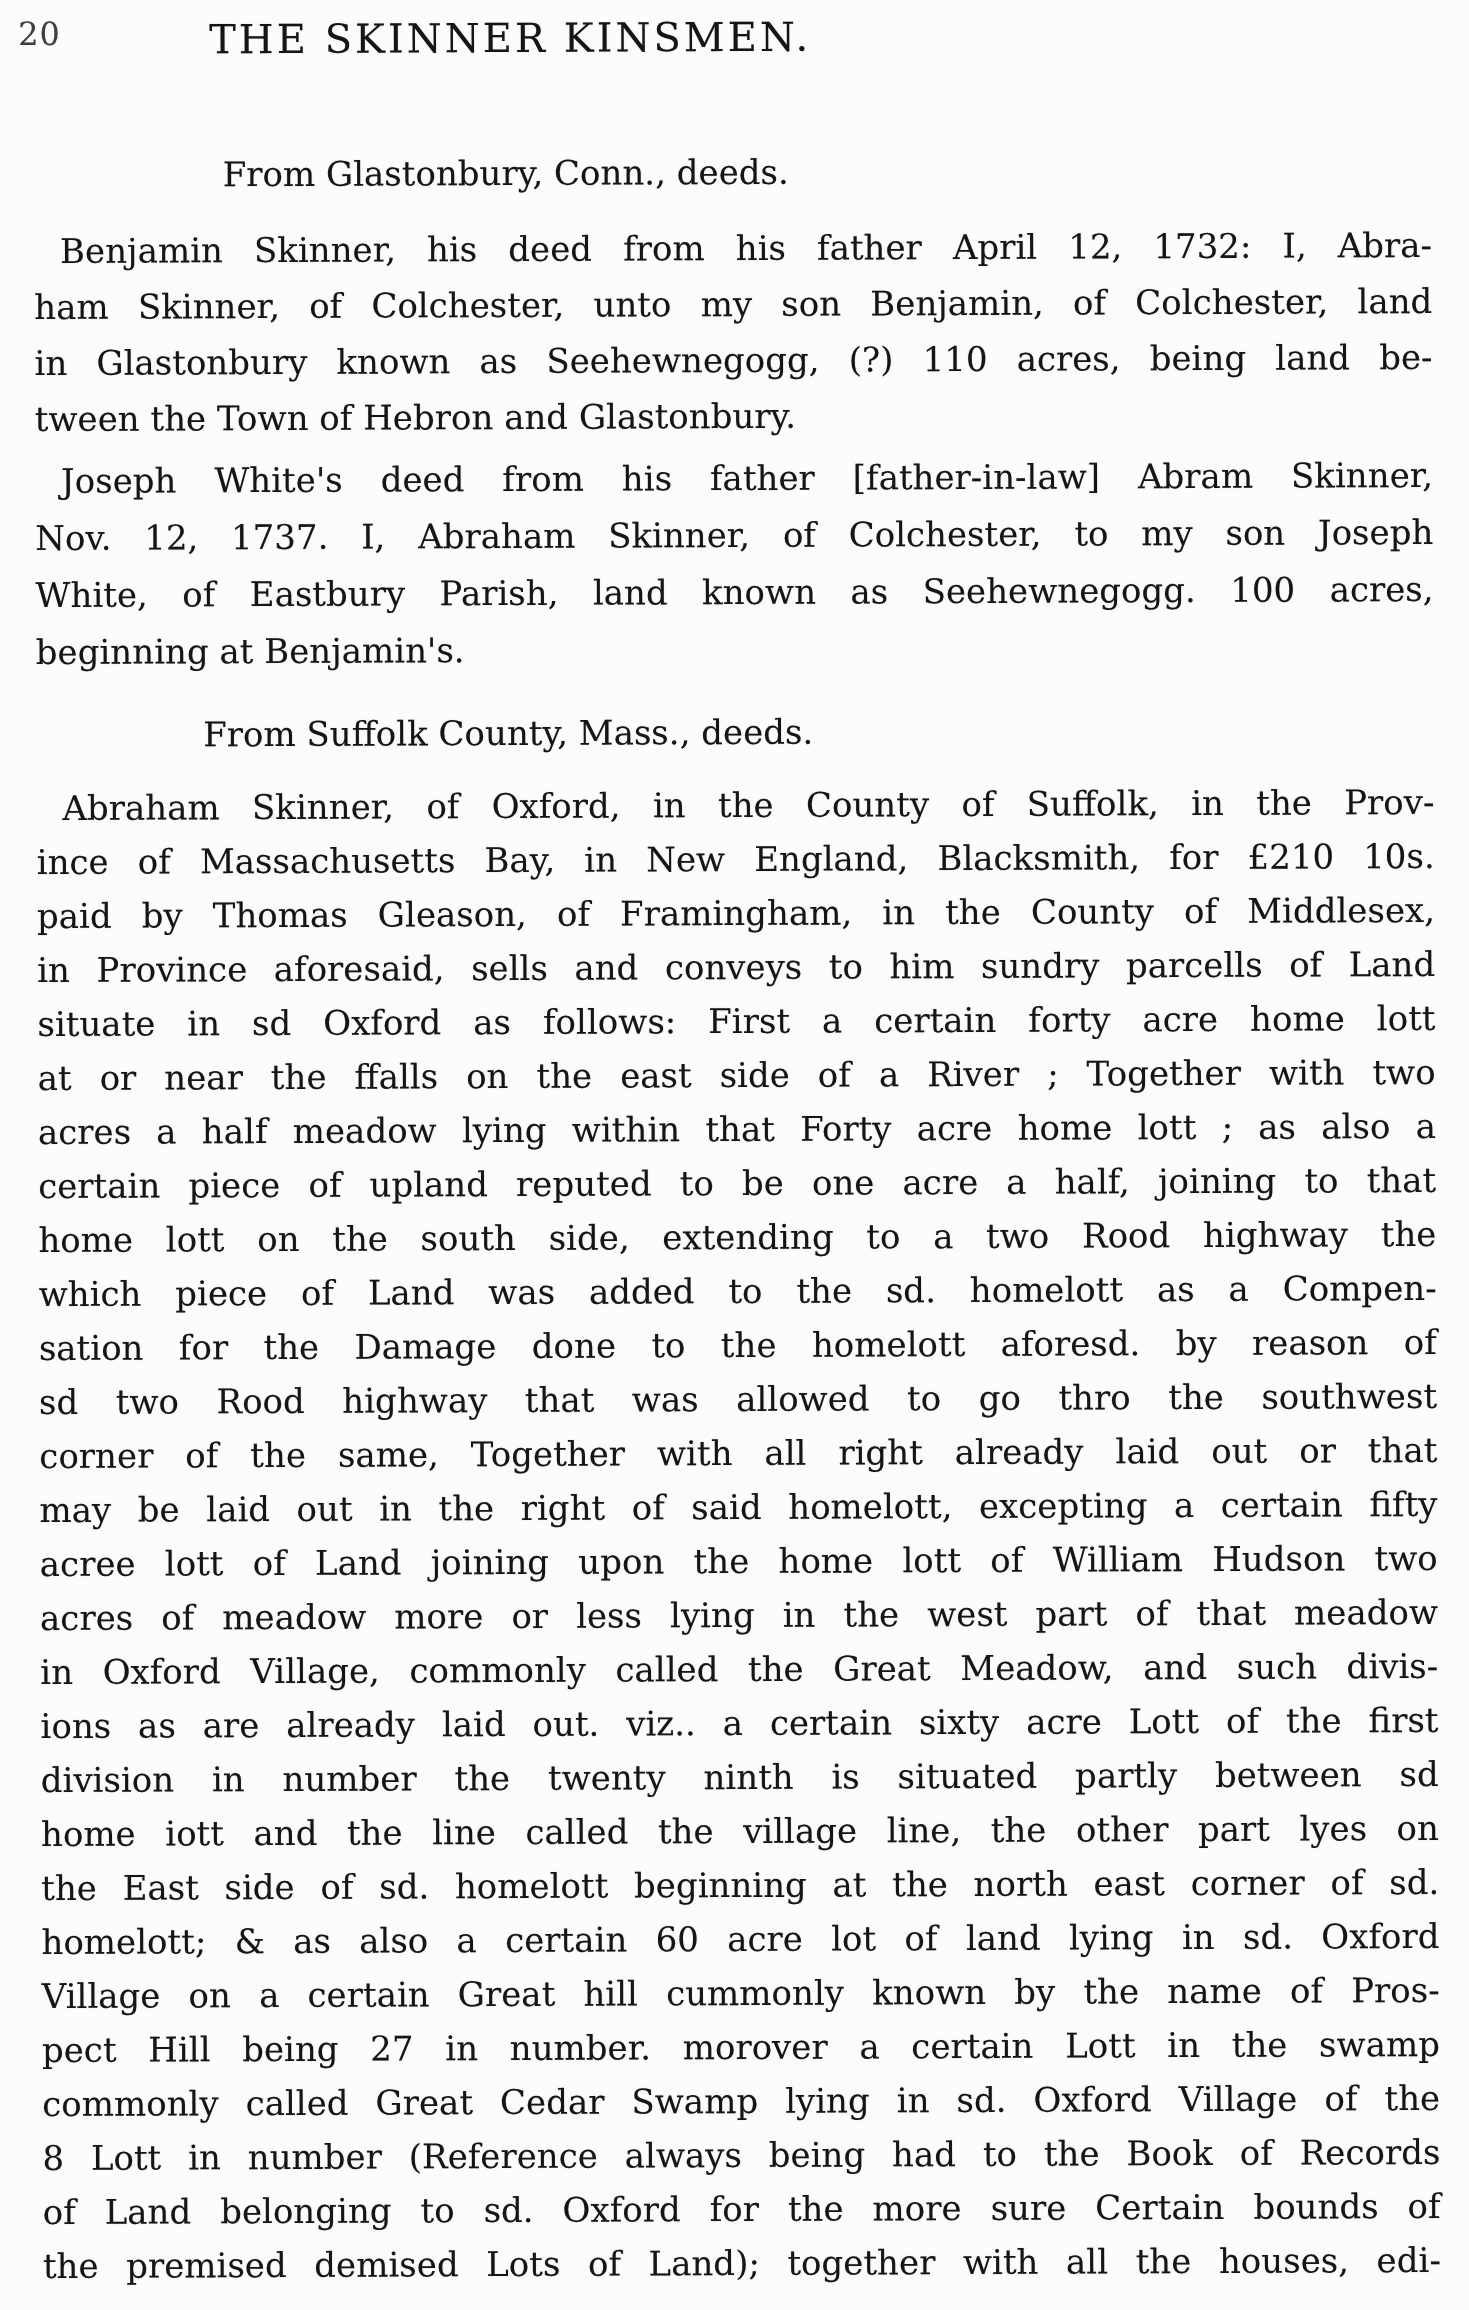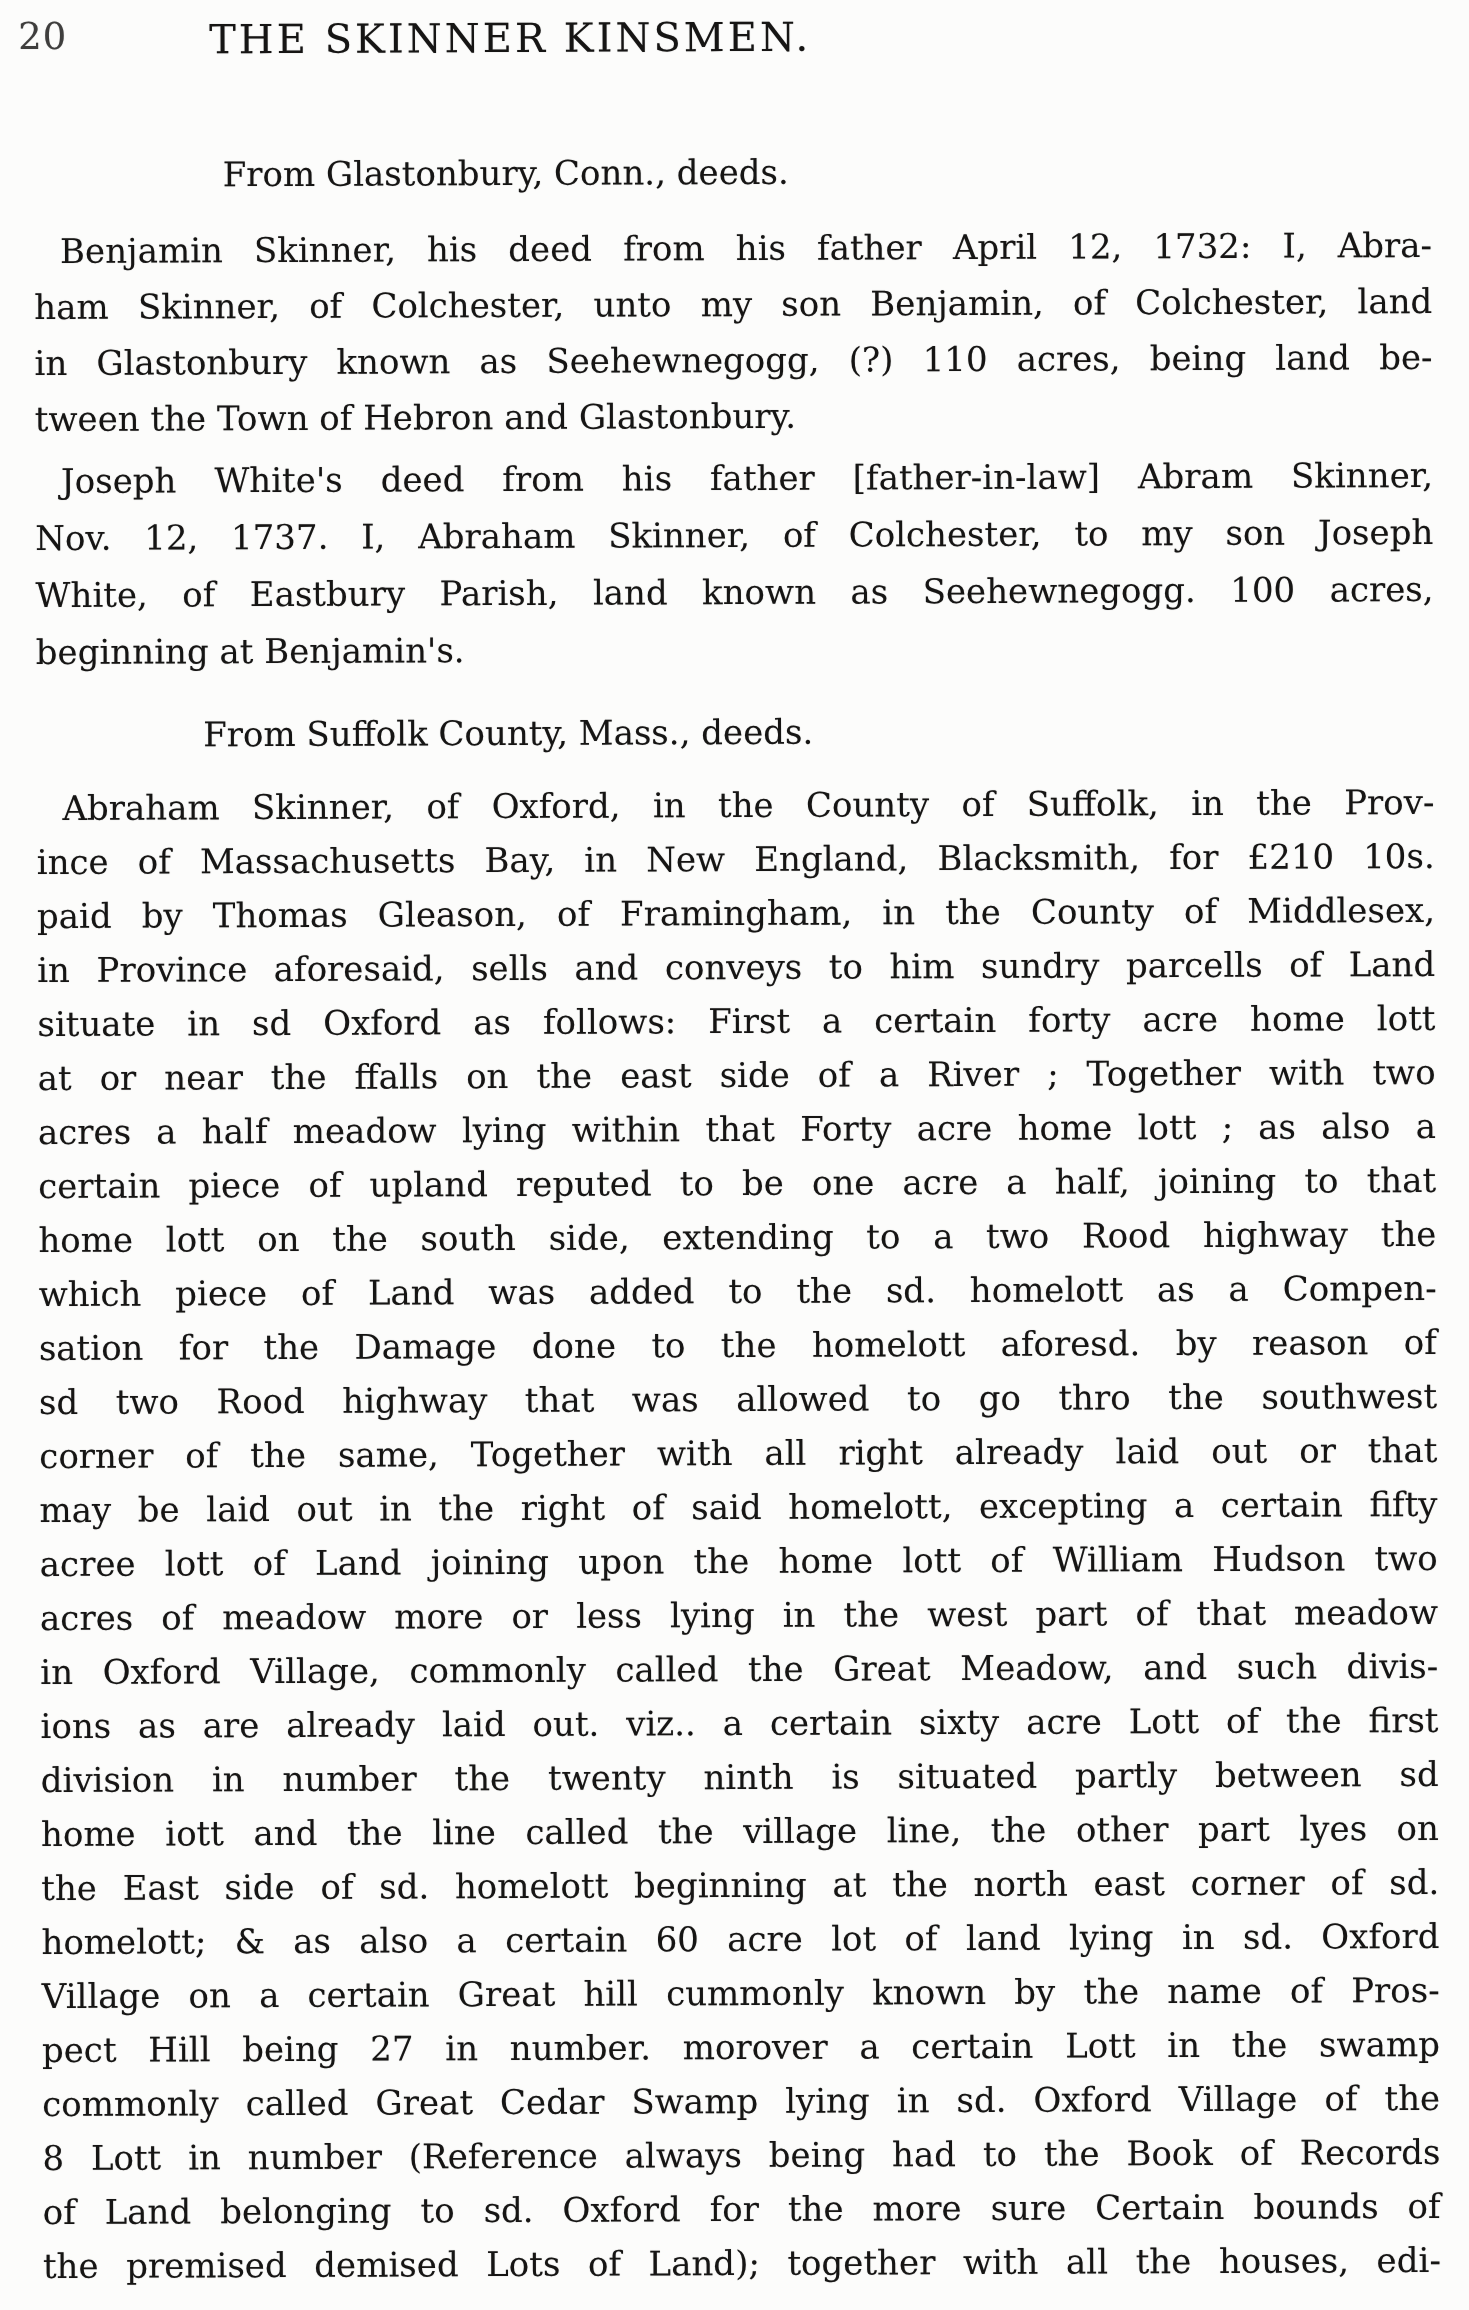--- a/index.html
+++ b/index.html
@@ -22,21 +22,21 @@
   }
   
   .header{
     position:relative;
     padding-top:14px;
     height:56px;
   }
   .pagenum{
     position:absolute;
     left:23px; top:12px;
-    font-size:37px;
+    font-size:32px;
     letter-spacing:1px;
     opacity:.82;
   }
   .title-wrap{
     width:1030px;
     text-align:center;
   }
   .title{
     font-size:40px;
     letter-spacing:3px;

